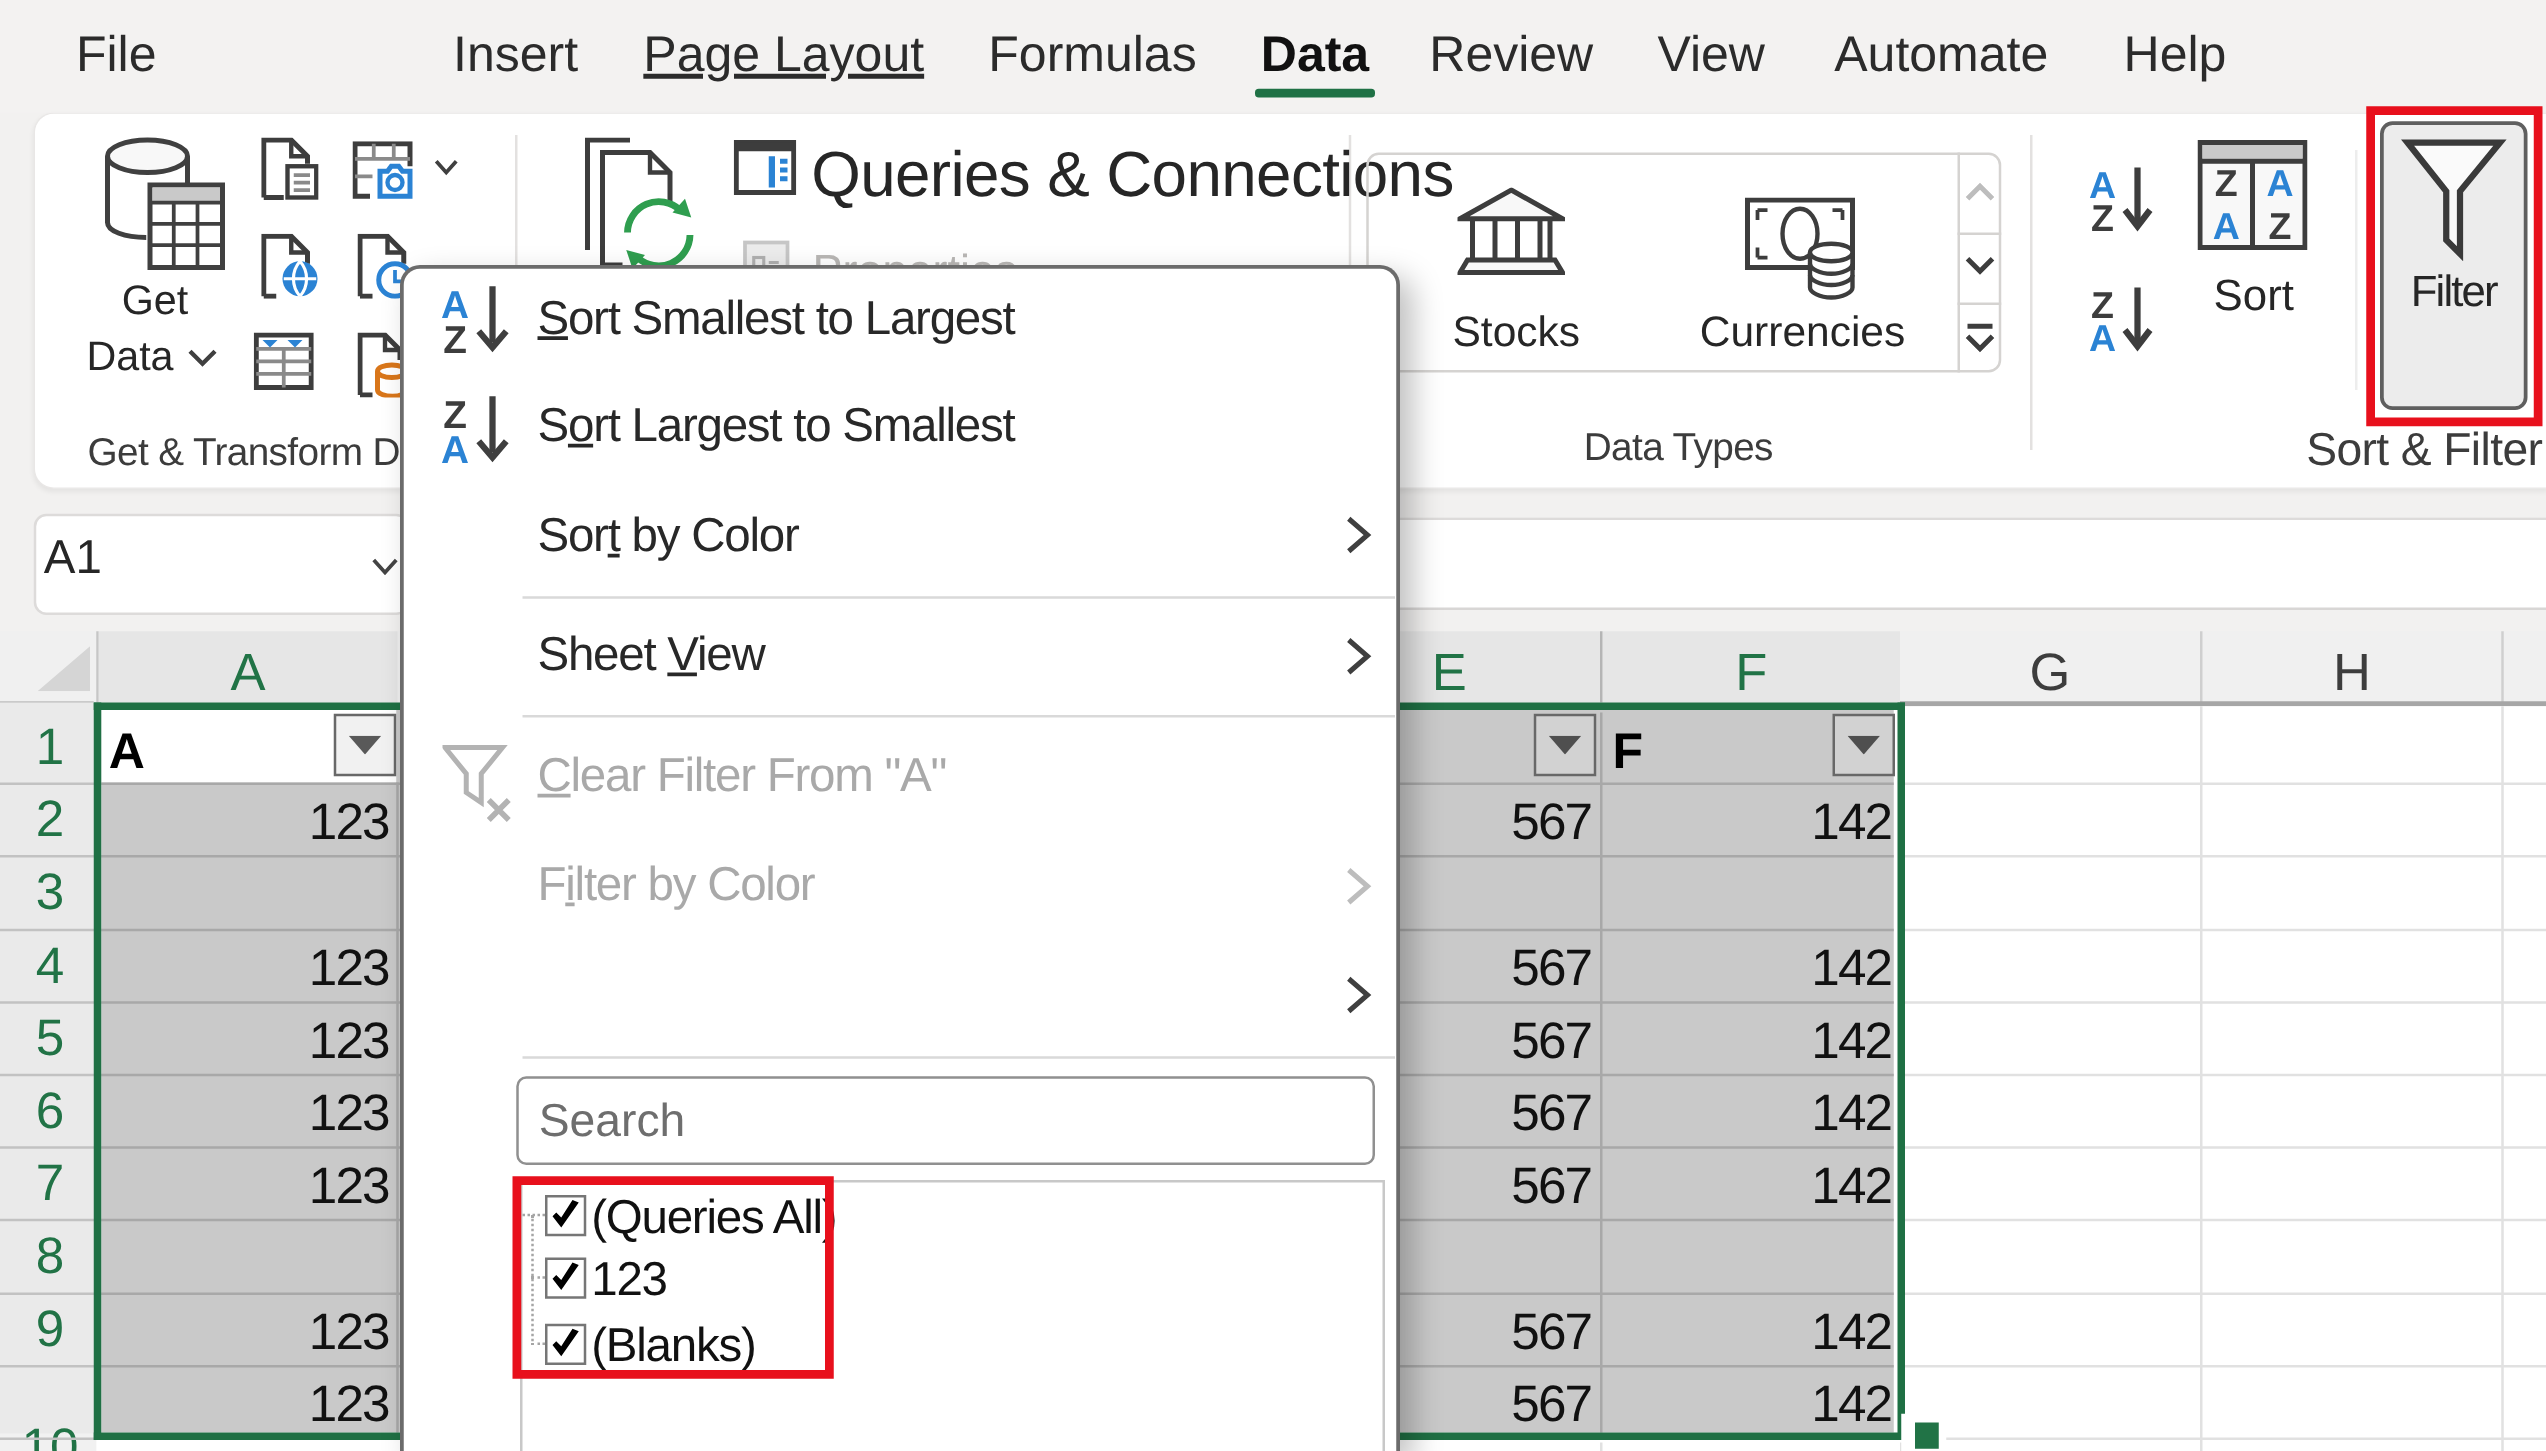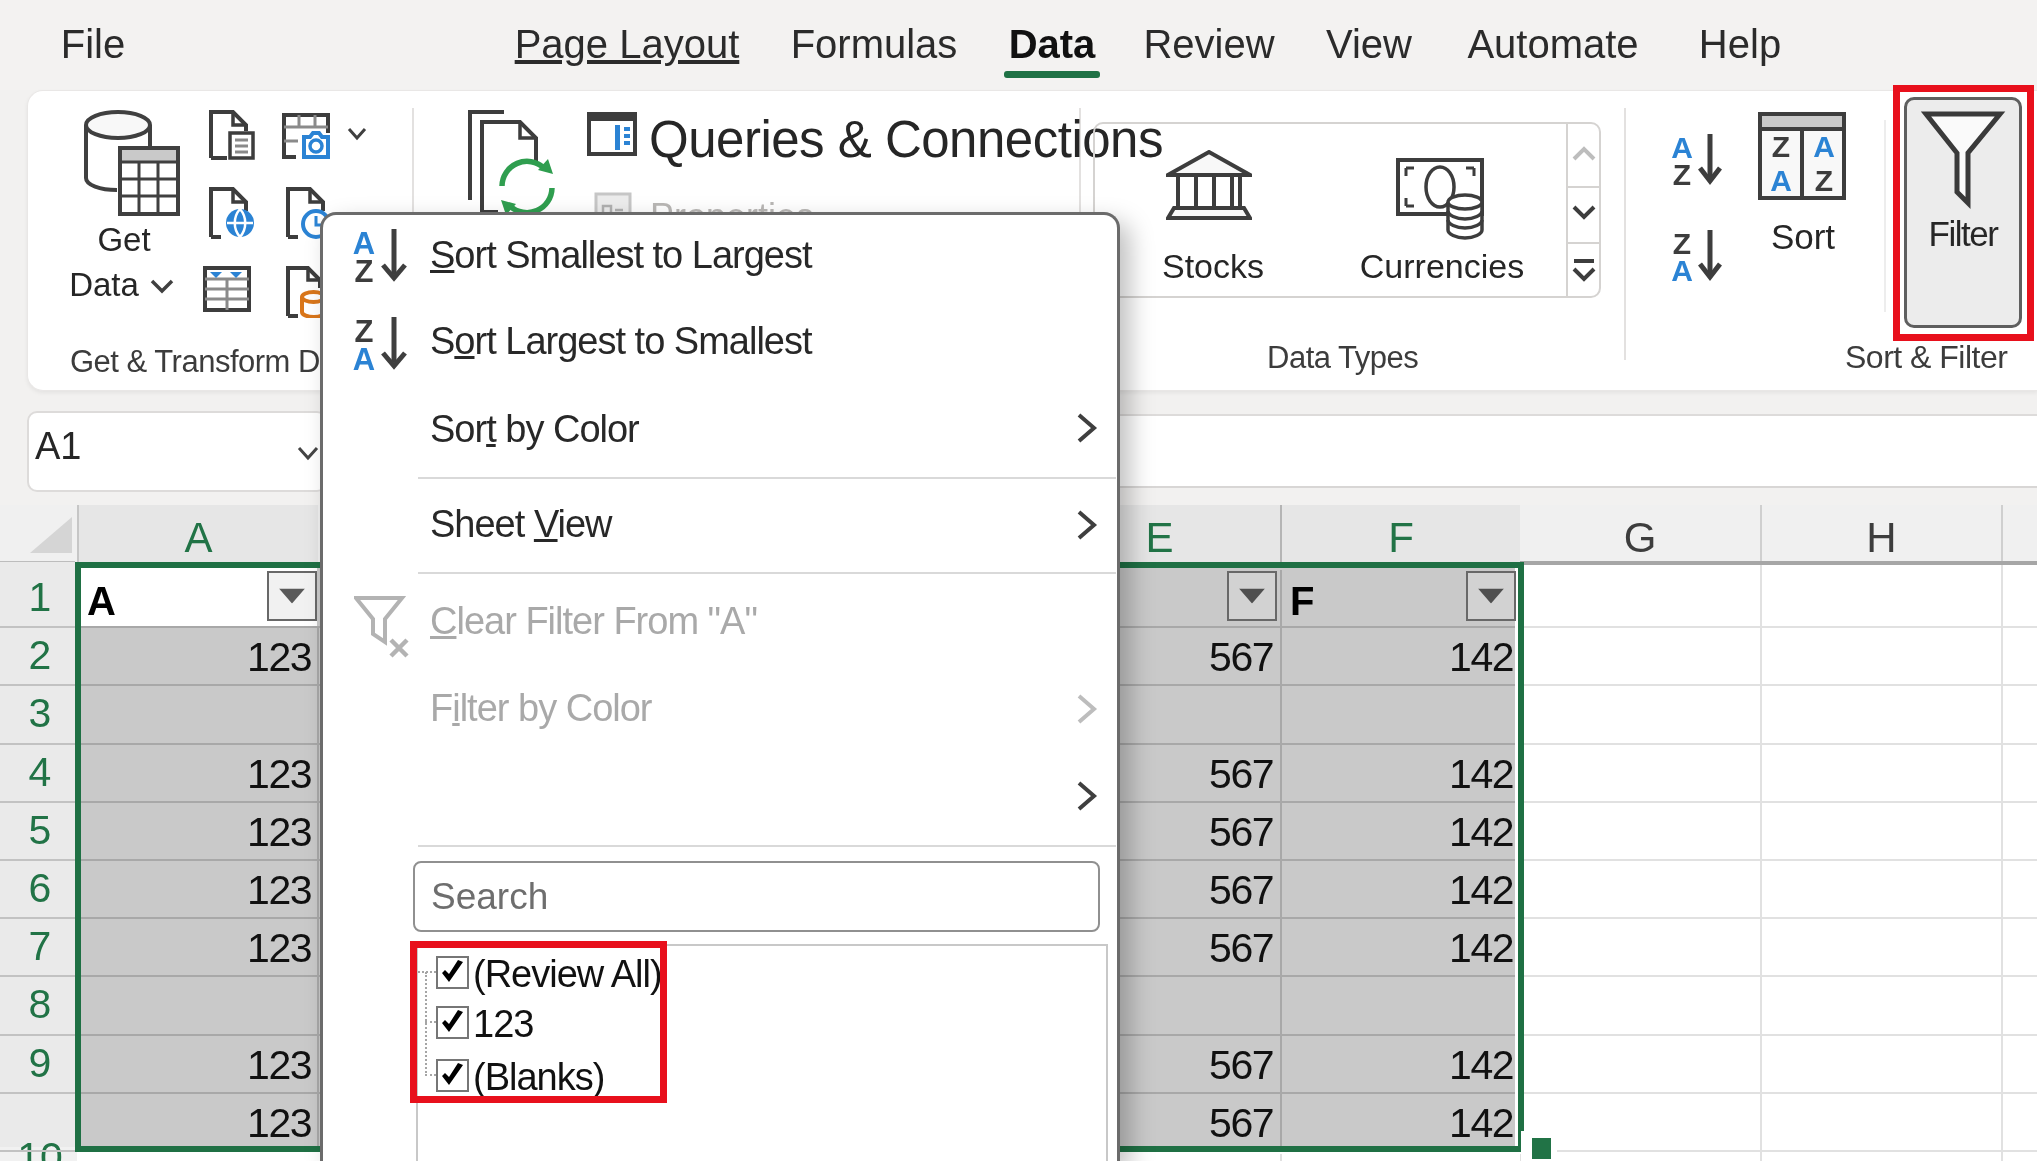--- a/index.html
+++ b/index.html
@@ -17,20 +17,21 @@
   .ddbtn{position:absolute;width:50px;height:50px;box-sizing:border-box;border:2px solid #686868;}
   .ddbtn svg{position:absolute;left:50%;top:50%;transform:translate(-50%,-50%);}
   .cb{position:absolute;width:33px;height:33px;box-sizing:border-box;border:2px solid #767676;background:#fff;}
 </style>
 </head>
 <body>
 <div id="app">
 
   <div class="abs" style="left:0;top:0;width:2037px;height:90px;background:#f3f2f1;"></div>
   <div class="tab" style="left:48px;width:90px;">File</div>
+  <div class="tab" style="left:350px;width:125px;">Insert</div>
   <div class="tab" style="left:508px;width:238px;text-decoration:underline;">Page Layout</div>
   <div class="tab" style="left:783px;width:182px;">Formulas</div>
   <div class="tab" style="left:998px;width:108px;font-weight:bold;color:#111;">Data</div>
   <div class="tab" style="left:1136px;width:146px;">Review</div>
   <div class="tab" style="left:1316px;width:106px;">View</div>
   <div class="tab" style="left:1455px;width:196px;">Automate</div>
   <div class="tab" style="left:1688px;width:104px;">Help</div>
   <div class="abs" style="left:1004px;top:71px;width:96px;height:7px;background:#1f7145;border-radius:3px;"></div>
 
   <div class="abs" style="left:27px;top:90px;width:2010px;height:299px;background:#fff;
@@ -161,21 +162,21 @@
     <rect x="4" y="4" width="80" height="11" fill="#c9c9c9"></rect>
     <path d="M2 17 H86 M44 17 V86" stroke="#3d3d3d" stroke-width="4" fill="none"></path>
     <text x="23" y="45" font-family="Liberation Sans" font-size="30" font-weight="bold" fill="#3d3d3d" text-anchor="middle">Z</text>
     <text x="23" y="79" font-family="Liberation Sans" font-size="30" font-weight="bold" fill="#2b83d4" text-anchor="middle">A</text>
     <text x="66" y="45" font-family="Liberation Sans" font-size="30" font-weight="bold" fill="#2b83d4" text-anchor="middle">A</text>
     <text x="66" y="79" font-family="Liberation Sans" font-size="30" font-weight="bold" fill="#3d3d3d" text-anchor="middle">Z</text>
   </svg>
 
   <div class="glab" style="left:70px;top:344px;">Get &amp; Transform Data</div>
   <div class="glab" style="left:1267px;top:340px;">Data Types</div>
-  <div class="glab" style="left:1845px;top:339px;font-size:32px;">Sort &amp; Filter</div>
+  <div class="glab" style="left:1845px;top:339px;font-size:37px;">Sort &amp; Filter</div>
 
   <div class="abs" style="left:649px;top:110px;font-size:51px;letter-spacing:-0.5px;color:#262626;">Queries &amp; Connections</div>
   <div class="abs" style="left:650px;top:196px;font-size:36px;color:#b9b7b5;">Properties</div>
 
   <div class="abs" style="left:1093px;top:122px;width:508px;height:176px;box-sizing:border-box;
        border:2px solid #d5d3d1;border-radius:10px;"></div>
   <div class="abs" style="left:1566px;top:122px;width:2px;height:176px;background:#d5d3d1;"></div>
   <div class="abs" style="left:1566px;top:186px;width:35px;height:2px;background:#d5d3d1;"></div>
   <div class="abs" style="left:1566px;top:242px;width:35px;height:2px;background:#d5d3d1;"></div>
   <div class="abs" style="left:1162px;top:247px;width:100px;font-size:34px;text-align:center;color:#262626;">Stocks</div>
@@ -399,20 +400,20 @@
   <div class="cb" style="left:436px;top:1059px;"></div>
   <svg class="abs" style="left:436px;top:956px;" width="33" height="33" viewBox="0 0 33 33">
     <path d="M6 17 L13 26 L27 6 L22 4 L13 18 L9 14 Z" fill="#000"></path>
   </svg>
   <svg class="abs" style="left:436px;top:1006px;" width="33" height="33" viewBox="0 0 33 33">
     <path d="M6 17 L13 26 L27 6 L22 4 L13 18 L9 14 Z" fill="#000"></path>
   </svg>
   <svg class="abs" style="left:436px;top:1059px;" width="33" height="33" viewBox="0 0 33 33">
     <path d="M6 17 L13 26 L27 6 L22 4 L13 18 L9 14 Z" fill="#000"></path>
   </svg>
-  <div class="abs" style="left:473px;top:953px;font-size:38px;letter-spacing:-1px;color:#111;">(Review All)</div>
+  <div class="abs" style="left:473px;top:953px;font-size:38px;letter-spacing:-1px;color:#111;">(Queries All)</div>
   <div class="abs" style="left:473px;top:1003px;font-size:38px;letter-spacing:-1px;color:#111;">123</div>
   <div class="abs" style="left:473px;top:1056px;font-size:38px;letter-spacing:-1px;color:#111;">(Blanks)</div>
 
   <div class="abs" style="left:1893px;top:85px;width:141px;height:256px;box-sizing:border-box;border:7px solid #e8101c;"></div>
   <div class="abs" style="left:410px;top:941px;width:257px;height:162px;box-sizing:border-box;border:7px solid #e8101c;"></div>
 
 </div>
 
 </body></html>

